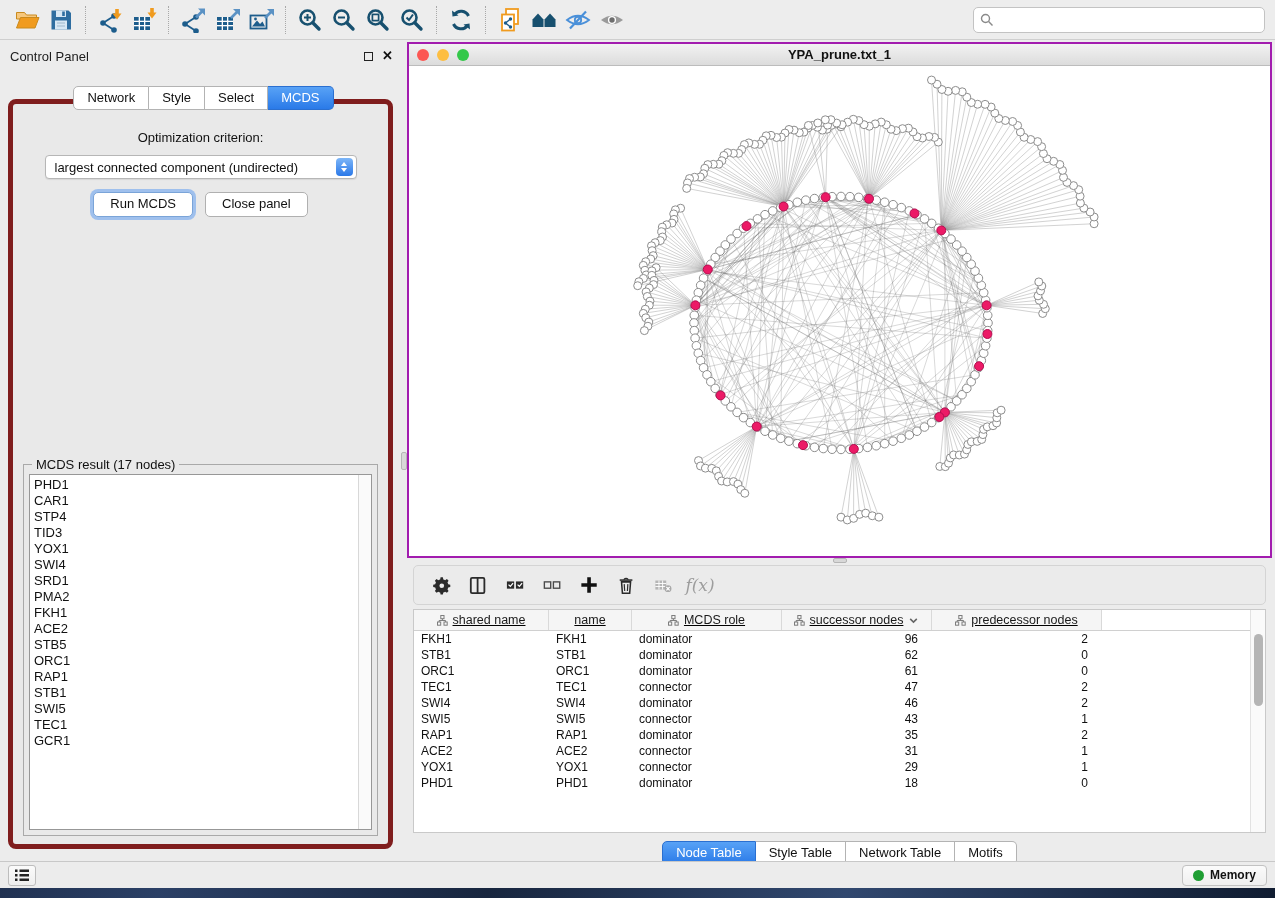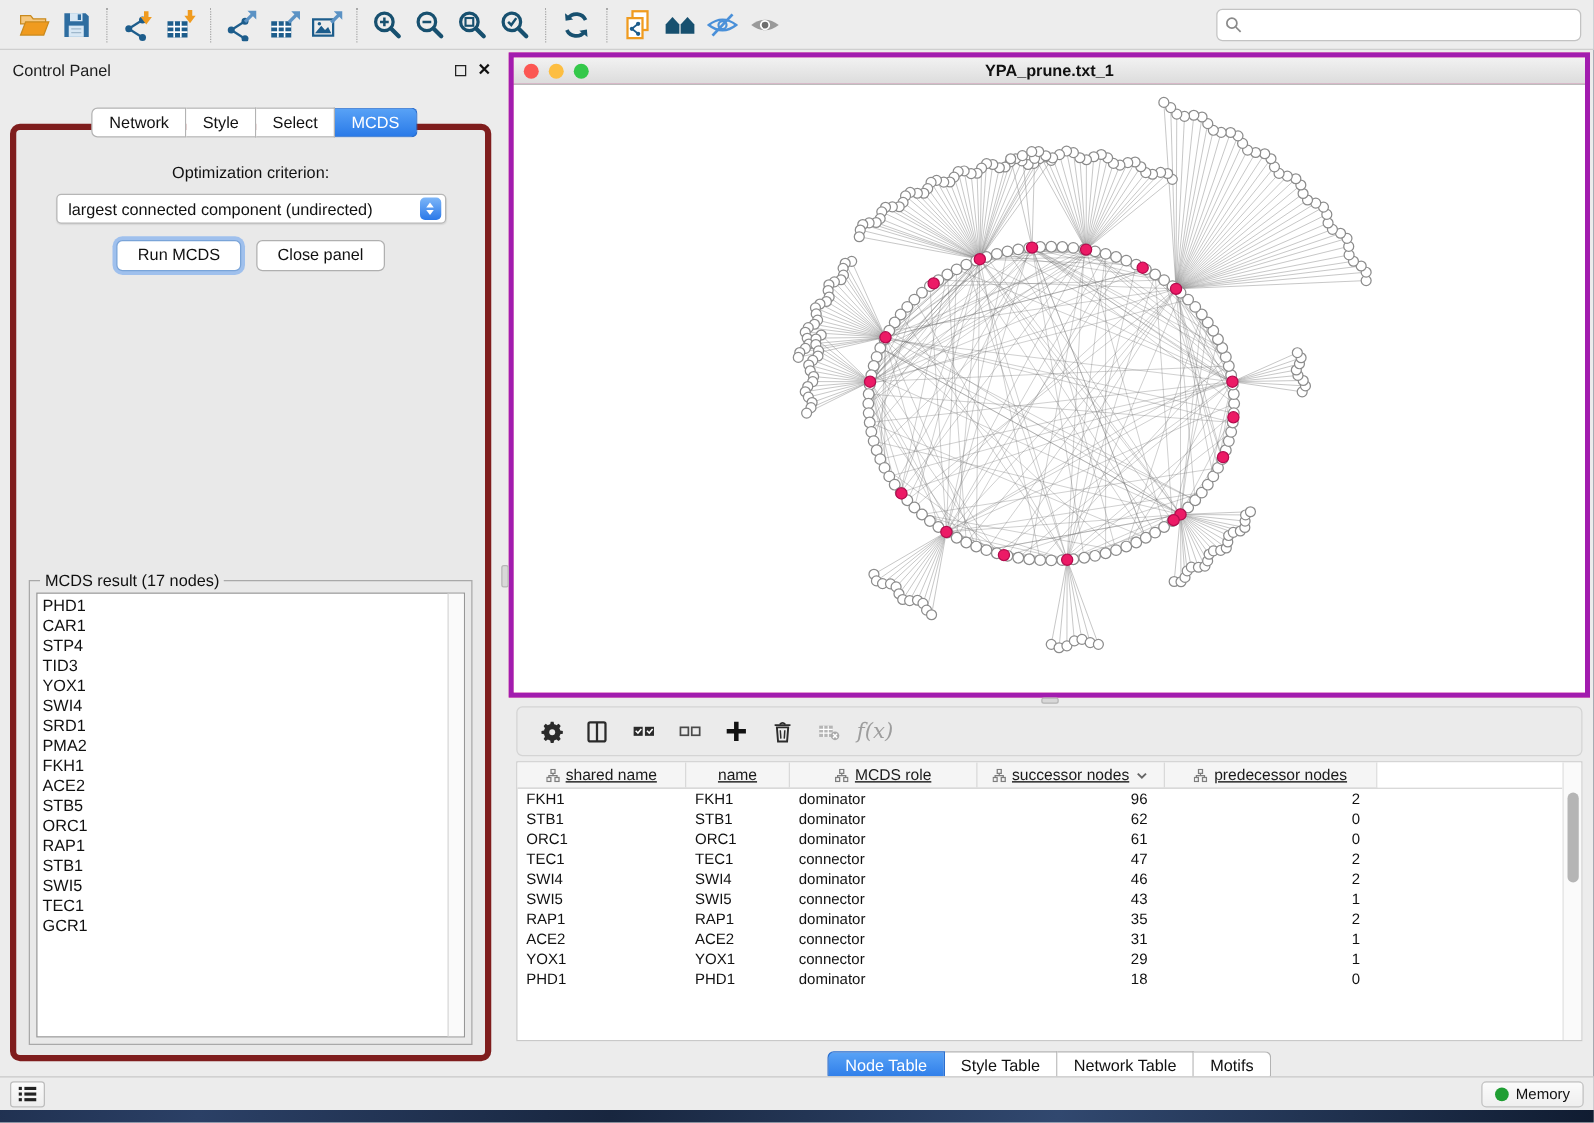--- a/index.html
+++ b/index.html
@@ -70,21 +70,21 @@
   .result-item { font-size:13px; line-height:16px; color:#111; cursor:default; }
   .result-scroll { width:13px; flex:0 0 13px; background:#fafafa; border-left:1px solid #d8d8d8; }
 
   
   .v-divider { width:6px; flex:0 0 6px; position:relative; }
   .v-divider .grip { position:absolute; left:0; top:412px; width:6px; height:18px;
                      background:#d8d8d8; border:1px solid #b5b5b5; border-radius:2px; cursor:col-resize; }
 
   
   .right-col { flex:1; display:flex; flex-direction:column; min-width:0; padding:2px 3px 0 0; }
-  .net-frame { height:516px; flex:0 0 516px; border:4px solid #a21caf; display:flex; flex-direction:column; background:#ec4899; }
+  .net-frame { height:516px; flex:0 0 516px; border:2px solid #a21caf; display:flex; flex-direction:column; background:#a21caf; }
   .net-titlebar { height:22px; flex:0 0 22px; background:linear-gradient(#f2f2f2,#dcdcdc);
                   border-bottom:1px solid #bcbcbc; display:flex; align-items:center; padding:0 8px; position:relative; }
   .traffic { display:flex; gap:8px; }
   .light { width:12px; height:12px; border-radius:50%; cursor:pointer; }
   .net-title { position:absolute; left:0; right:0; text-align:center; font-size:13px; font-weight:700; color:#111; pointer-events:none; }
   .net-canvas { flex:1; background:#fff; position:relative; }
   .net-canvas svg { position:absolute; inset:0; width:100%; height:100%; }
 
   .h-divider { height:5px; flex:0 0 5px; position:relative; }
   .h-divider .grip { position:absolute; top:0; left:50%; width:14px; height:5px; margin-left:-7px;
@@ -116,21 +116,21 @@
 
   .tp-tabs { height:28px; flex:0 0 28px; display:flex; justify-content:center; align-items:center; }
 
   
   .status-bar { height:27px; flex:0 0 27px; background:#ececec; border-top:1px solid #c8c8c8;
                 display:flex; align-items:center; padding:0 8px; }
   .list-btn { width:28px; height:21px; background:linear-gradient(#fbfbfb,#eee); border:1px solid #bdbdbd;
               border-radius:3px; display:flex; align-items:center; justify-content:center; cursor:pointer; }
   .list-btn svg { width:16px; height:14px; }
   .memory-btn { margin-left:auto; height:21px; display:flex; align-items:center; gap:6px; padding:0 10px;
-                background:linear-gradient(#fbfbfb,#efefef); border:1px solid #c2c2c2; border-radius:4px; cursor:pointer; }
+                background:linear-gradient(#fbfbfb,#efefef); border:1px solid #c2c2c2; border-radius:4px; cursor:pointer;font-weight:bold; }
   .mem-dot { width:11px; height:11px; border-radius:50%; background:#1f9e33; }
   .memory-label { font-size:12px; color:#111; }
 
   .net-node { fill:#fff; stroke:#8c8c8c; stroke-width:1; }
   .net-pink { stroke:#b30c4e; stroke-width:1; }
 </style>
 </head>
 <body>
 
 <div class="app">

